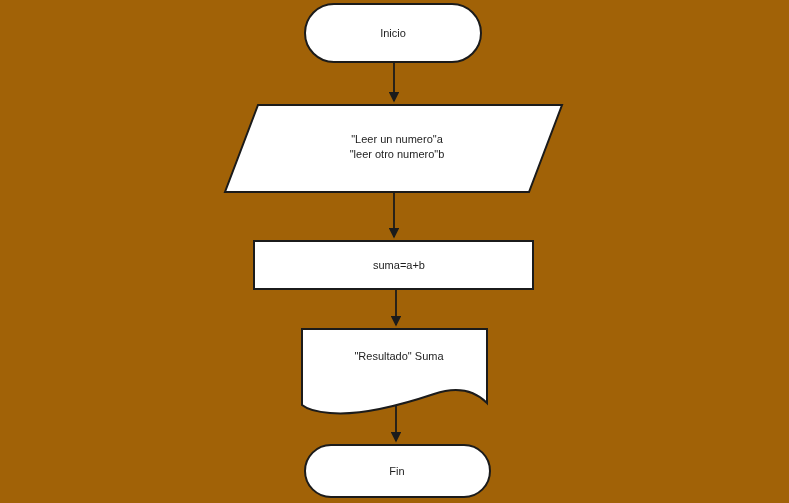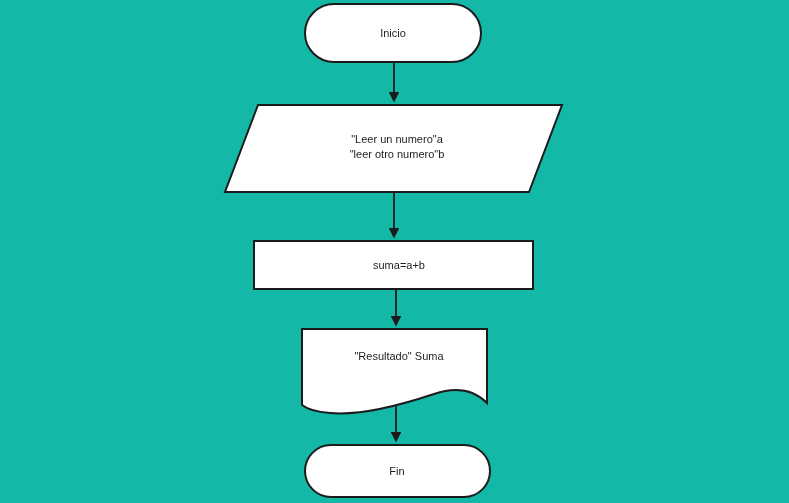--- a/index.html
+++ b/index.html
@@ -4,21 +4,21 @@
 <style>
   html, body {
     margin: 0;
     padding: 0;
     background: #ffffff;
   }
   .stage {
     position: relative;
     width: 789px;
     height: 503px;
-    background: #14b8a6;
+    background: #a16207;
     overflow: hidden;
     font-family: "Liberation Sans", "DejaVu Sans", sans-serif;
   }
   svg.flowchart text {
     font-family: "Liberation Sans", "DejaVu Sans", sans-serif;
     font-size: 11px;
     fill: #1e1e1e;
     text-anchor: middle;
     dominant-baseline: central;
   }

